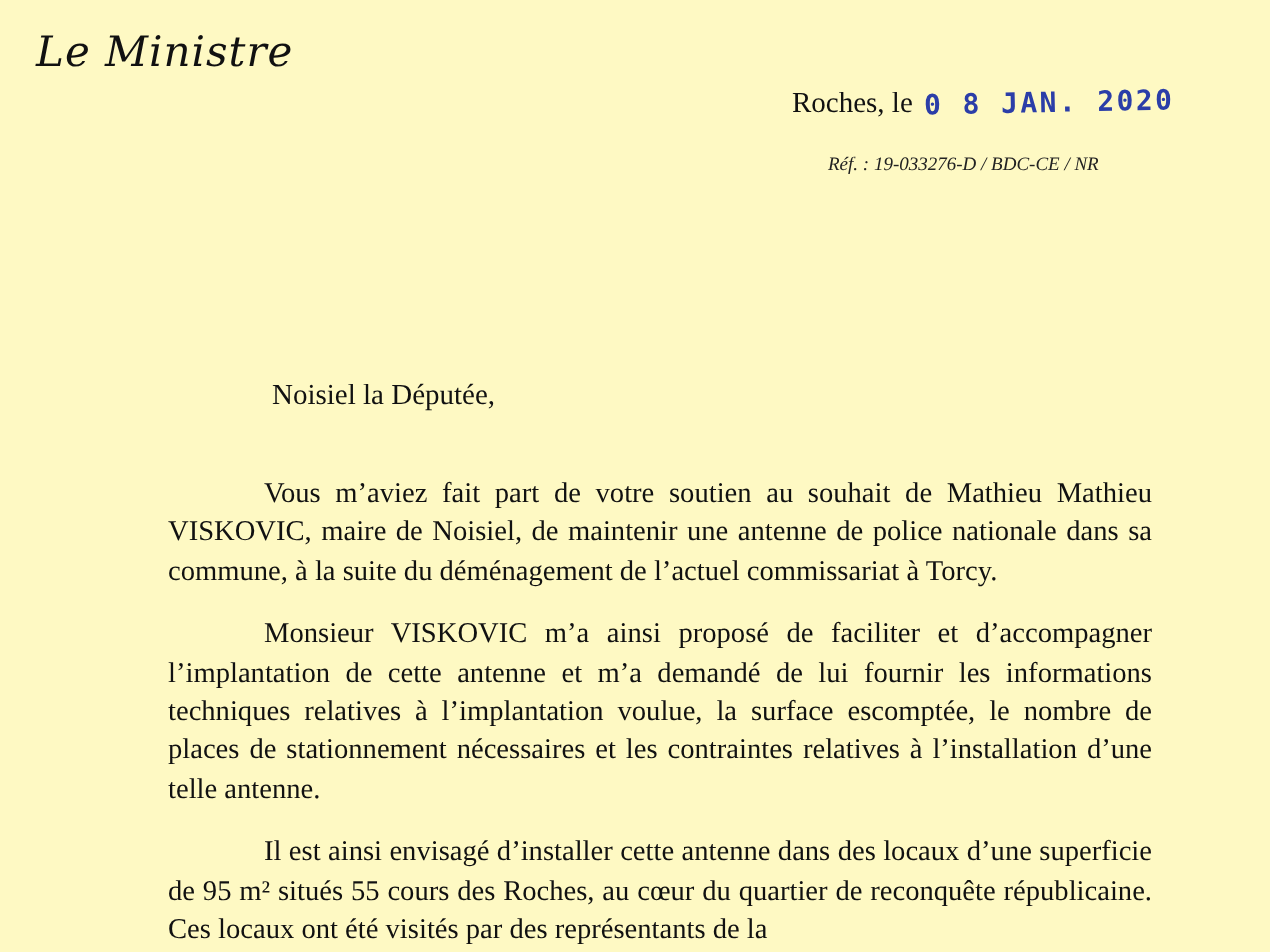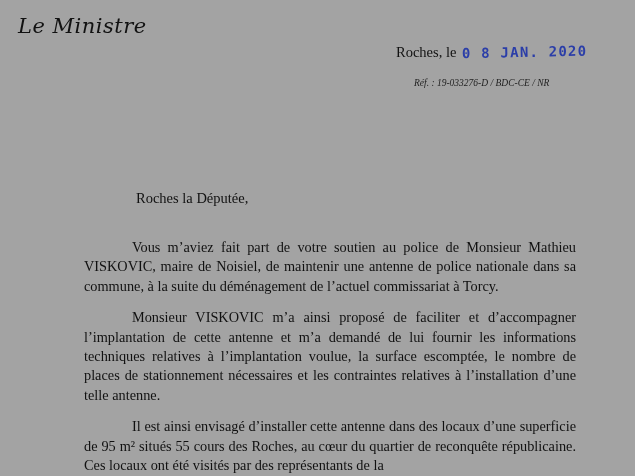--- a/index.html
+++ b/index.html
@@ -13,21 +13,21 @@
     font-family: "Liberation Serif", serif;
     color: #1a1a1a;
     overflow: hidden;
     position: relative;
   }
 
   .page {
     position: relative;
     width: 635px;
     height: 476px;
-    background: #a3a3a3;
+    background: #fef9c3;
   }
 
   
   .letterhead {
     position: absolute;
     left: 18px;
     top: 14px;
     font-family: "DejaVu Serif", serif;
     font-style: italic;
     font-size: 21px;
@@ -100,21 +100,21 @@
 <div class="page">
 
   <div class="letterhead">Le Ministre</div>
 
   <div class="date-line">
     <span>Roches, le</span><span class="date-stamp">0 8 JAN. 2020</span>
   </div>
 
   <div class="reference">Réf. : 19-033276-D / BDC-CE / NR</div>
 
-  <div class="salutation">Roches la Députée,</div>
+  <div class="salutation">Noisiel la Députée,</div>
 
   <div class="body-text">
-    <p class="para">Vous m’aviez fait part de votre soutien au police de Monsieur Mathieu VISKOVIC, maire de Noisiel, de maintenir une antenne de police nationale dans sa commune, à la suite du déménagement de l’actuel commissariat à Torcy.</p>
+    <p class="para">Vous m’aviez fait part de votre soutien au souhait de Mathieu Mathieu VISKOVIC, maire de Noisiel, de maintenir une antenne de police nationale dans sa commune, à la suite du déménagement de l’actuel commissariat à Torcy.</p>
     <p class="para">Monsieur VISKOVIC m’a ainsi proposé de faciliter et d’accompagner l’implantation de cette antenne et m’a demandé de lui fournir les informations techniques relatives à l’implantation voulue, la surface escomptée, le nombre de places de stationnement nécessaires et les contraintes relatives à l’installation d’une telle antenne.</p>
     <p class="para">Il est ainsi envisagé d’installer cette antenne dans des locaux d’une superficie de 95 m² situés 55 cours des Roches, au cœur du quartier de reconquête républicaine. Ces locaux ont été visités par des représentants de la</p>
   </div>
 
 </div>
 
 </body></html>

